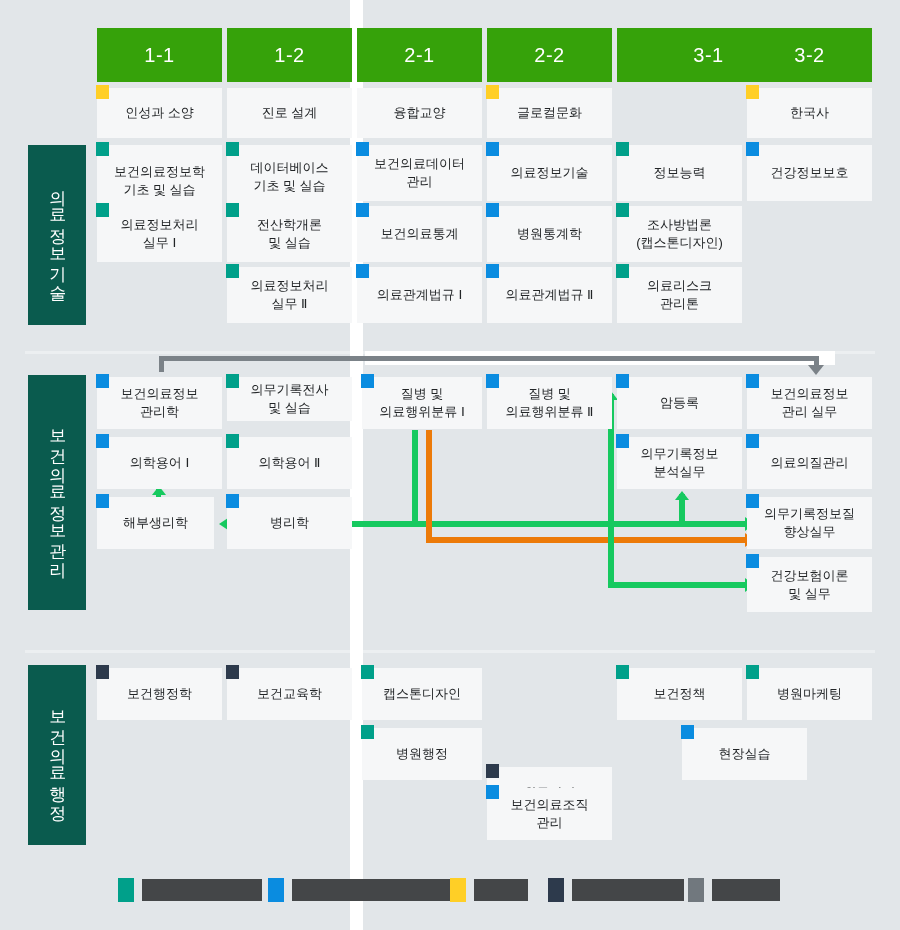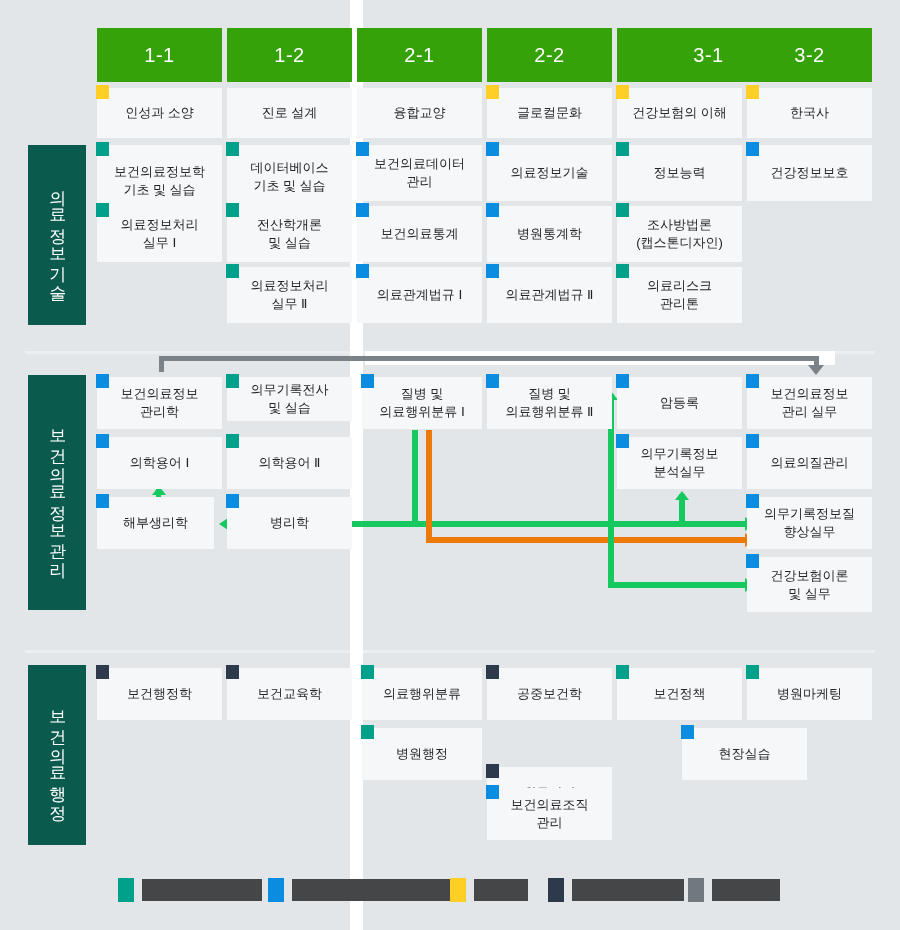--- a/index.html
+++ b/index.html
@@ -185,24 +185,20 @@
     </div>
   <div class="node course" style="left:487px;top:206px;width:125px;height:56px;">
       <span class="tag t-blue"></span>
       <span class="txt">병원통계학</span>
     </div>
   <div class="node course" style="left:487px;top:267px;width:125px;height:56px;">
       <span class="tag t-blue"></span>
       <span class="txt">의료관계법규 Ⅱ</span>
     </div>
 
-  <div class="node course" style="left:617px;top:88px;width:125px;height:50px;">
-      <span class="tag t-yellow"></span>
-      <span class="txt">건강보험의 이해</span>
-    </div>
   <div class="node course" style="left:617px;top:145px;width:125px;height:56px;">
       <span class="tag t-teal"></span>
       <span class="txt">정보능력</span>
     </div>
   <div class="node course" style="left:617px;top:206px;width:125px;height:56px;">
       <span class="tag t-teal"></span>
       <span class="txt">조사방법론
 (캡스톤디자인)</span>
     </div>
   <div class="node course" style="left:617px;top:267px;width:125px;height:56px;">
@@ -319,29 +315,25 @@
   <div class="node course" style="left:97px;top:668px;width:125px;height:52px;">
       <span class="tag t-navy"></span>
       <span class="txt">보건행정학</span>
     </div>
   <div class="node course" style="left:227px;top:668px;width:125px;height:52px;">
       <span class="tag t-navy"></span>
       <span class="txt">보건교육학</span>
     </div>
   <div class="node course" style="left:362px;top:668px;width:120px;height:52px;">
       <span class="tag t-teal"></span>
-      <span class="txt">의료행위분류</span>
+      <span class="txt">캡스톤디자인</span>
     </div>
   <div class="node course" style="left:362px;top:728px;width:120px;height:52px;">
       <span class="tag t-teal"></span>
       <span class="txt">병원행정</span>
-    </div>
-  <div class="node course" style="left:487px;top:668px;width:125px;height:52px;">
-      <span class="tag t-navy"></span>
-      <span class="txt">공중보건학</span>
     </div>
   <div class="node course" style="left:487px;top:728px;width:125px;height:52px;margin-top:39px;">
       <span class="tag t-navy"></span>
       <span class="txt">원무관리</span>
     </div>
   <div class="node course" style="left:487px;top:788px;width:125px;height:52px;">
       <span class="tag t-blue"></span>
       <span class="txt">보건의료조직
 관리</span>
     </div>

